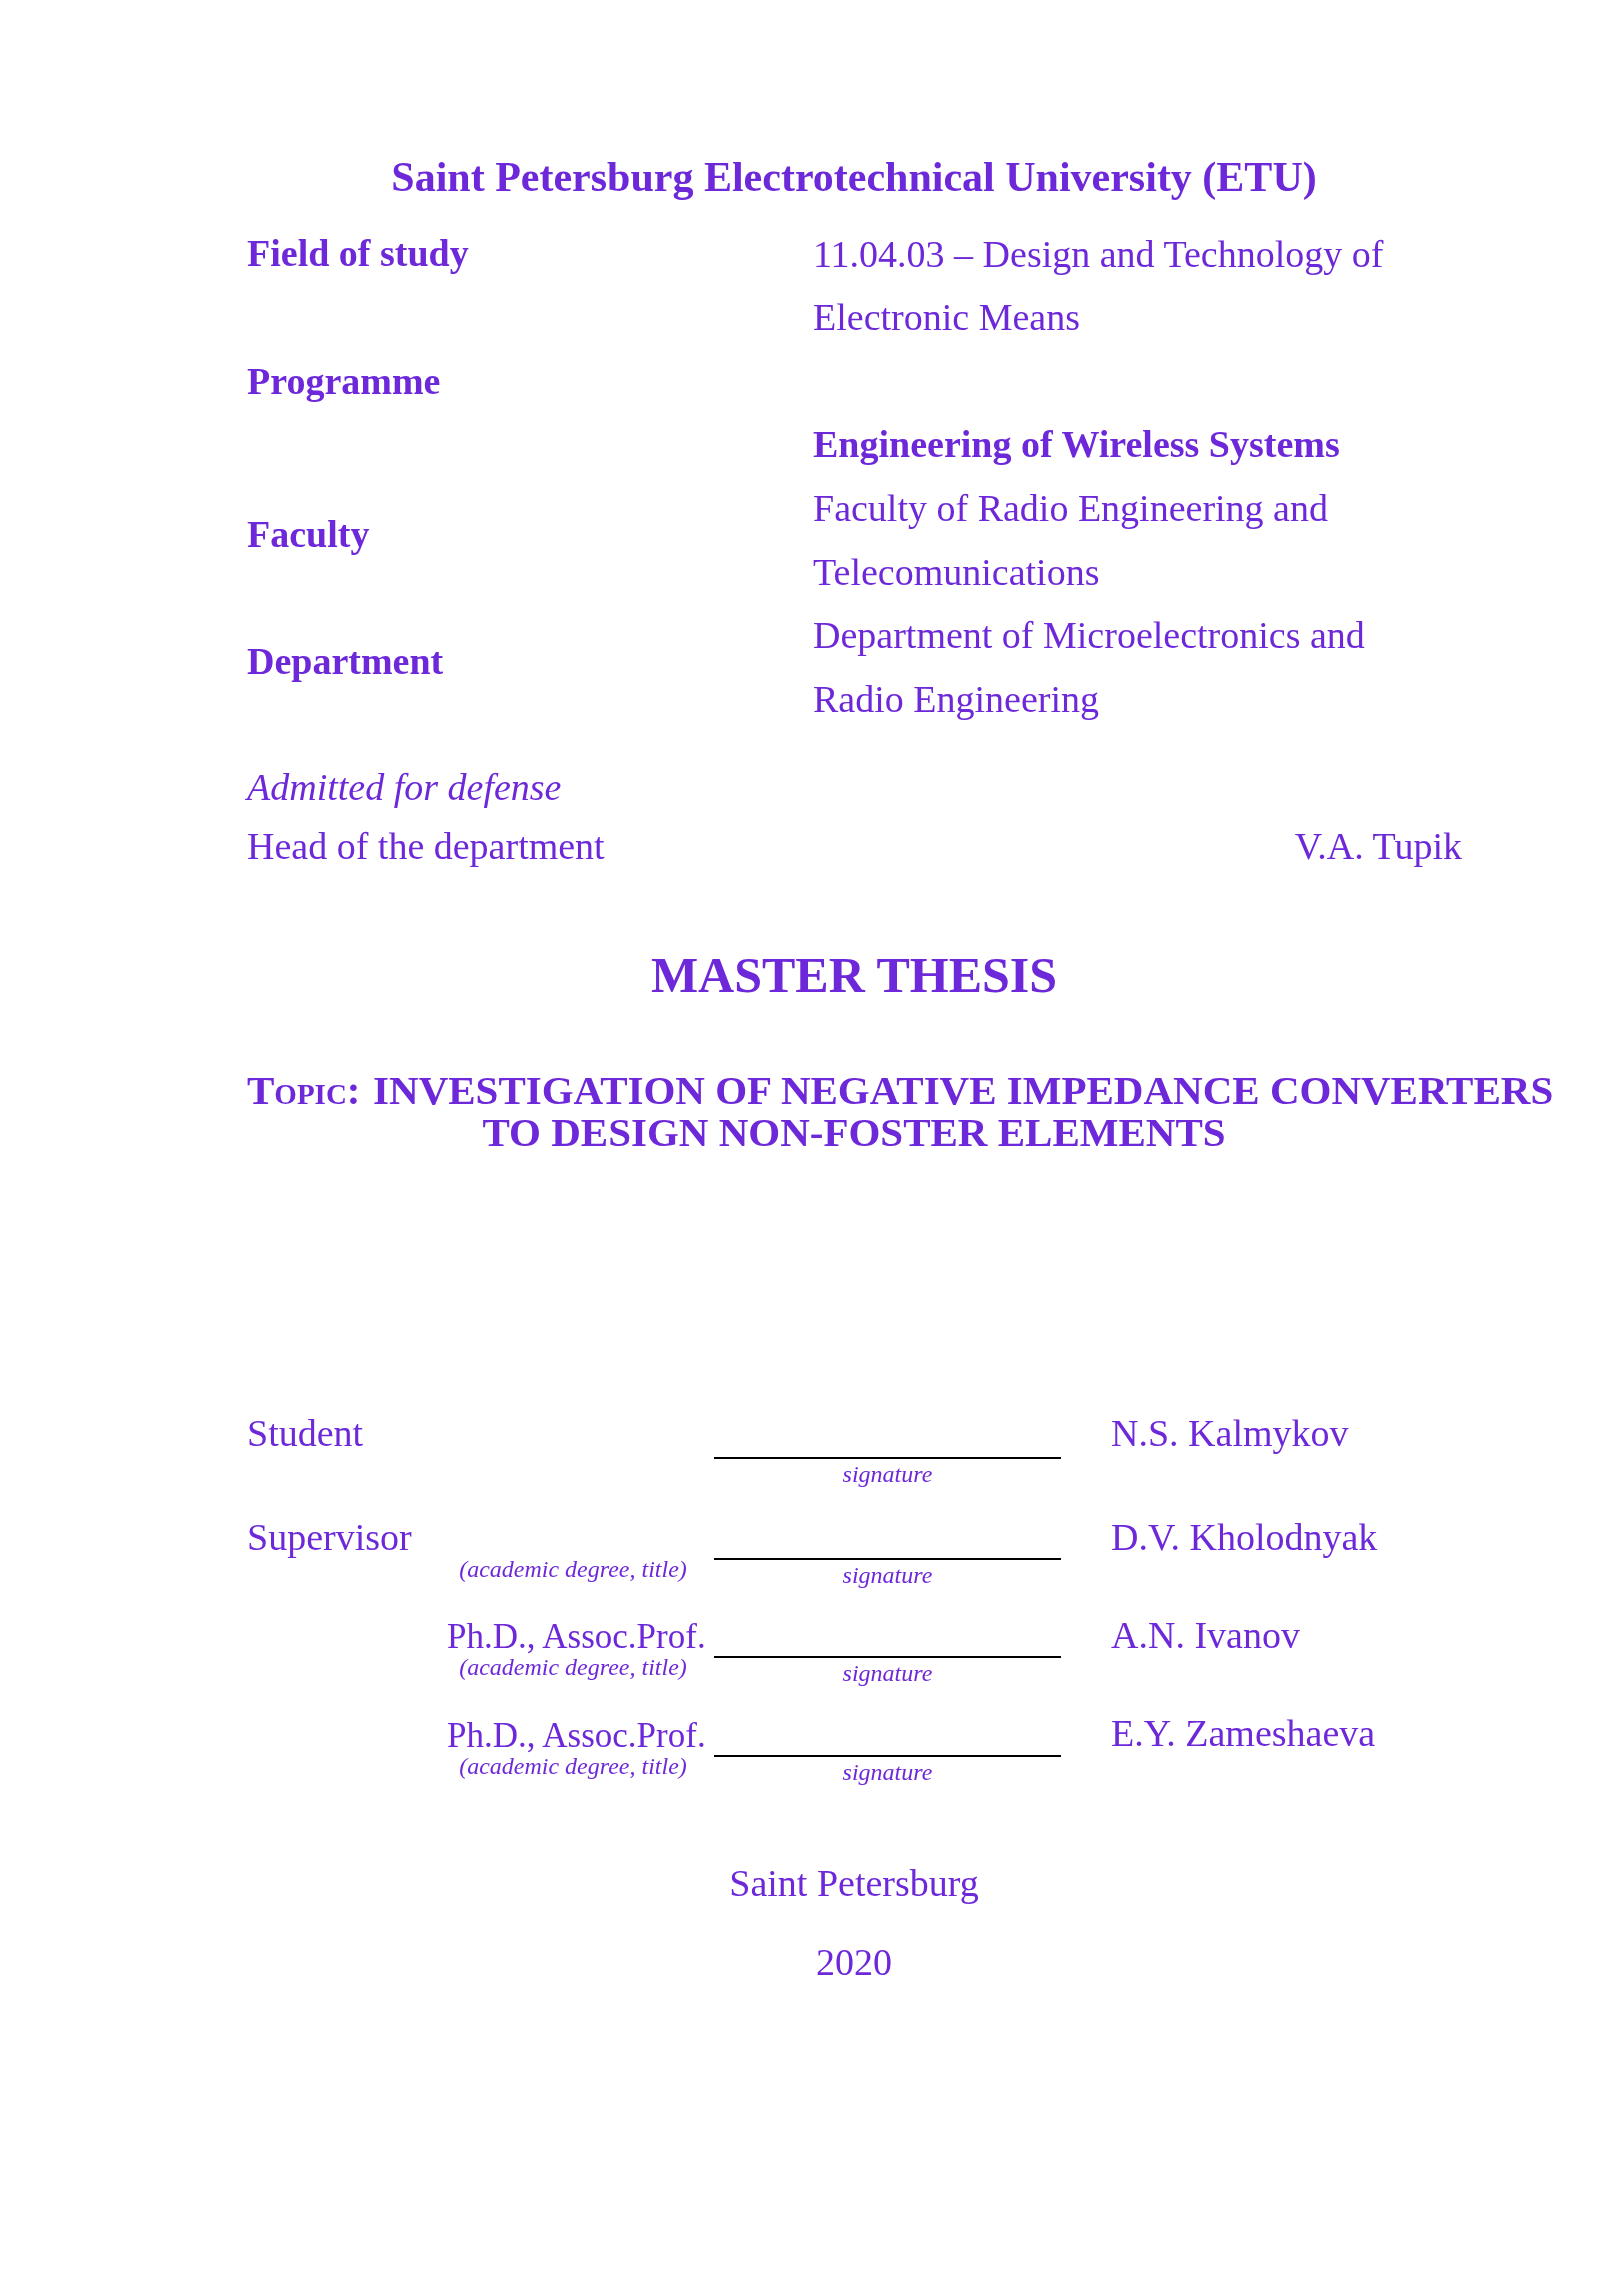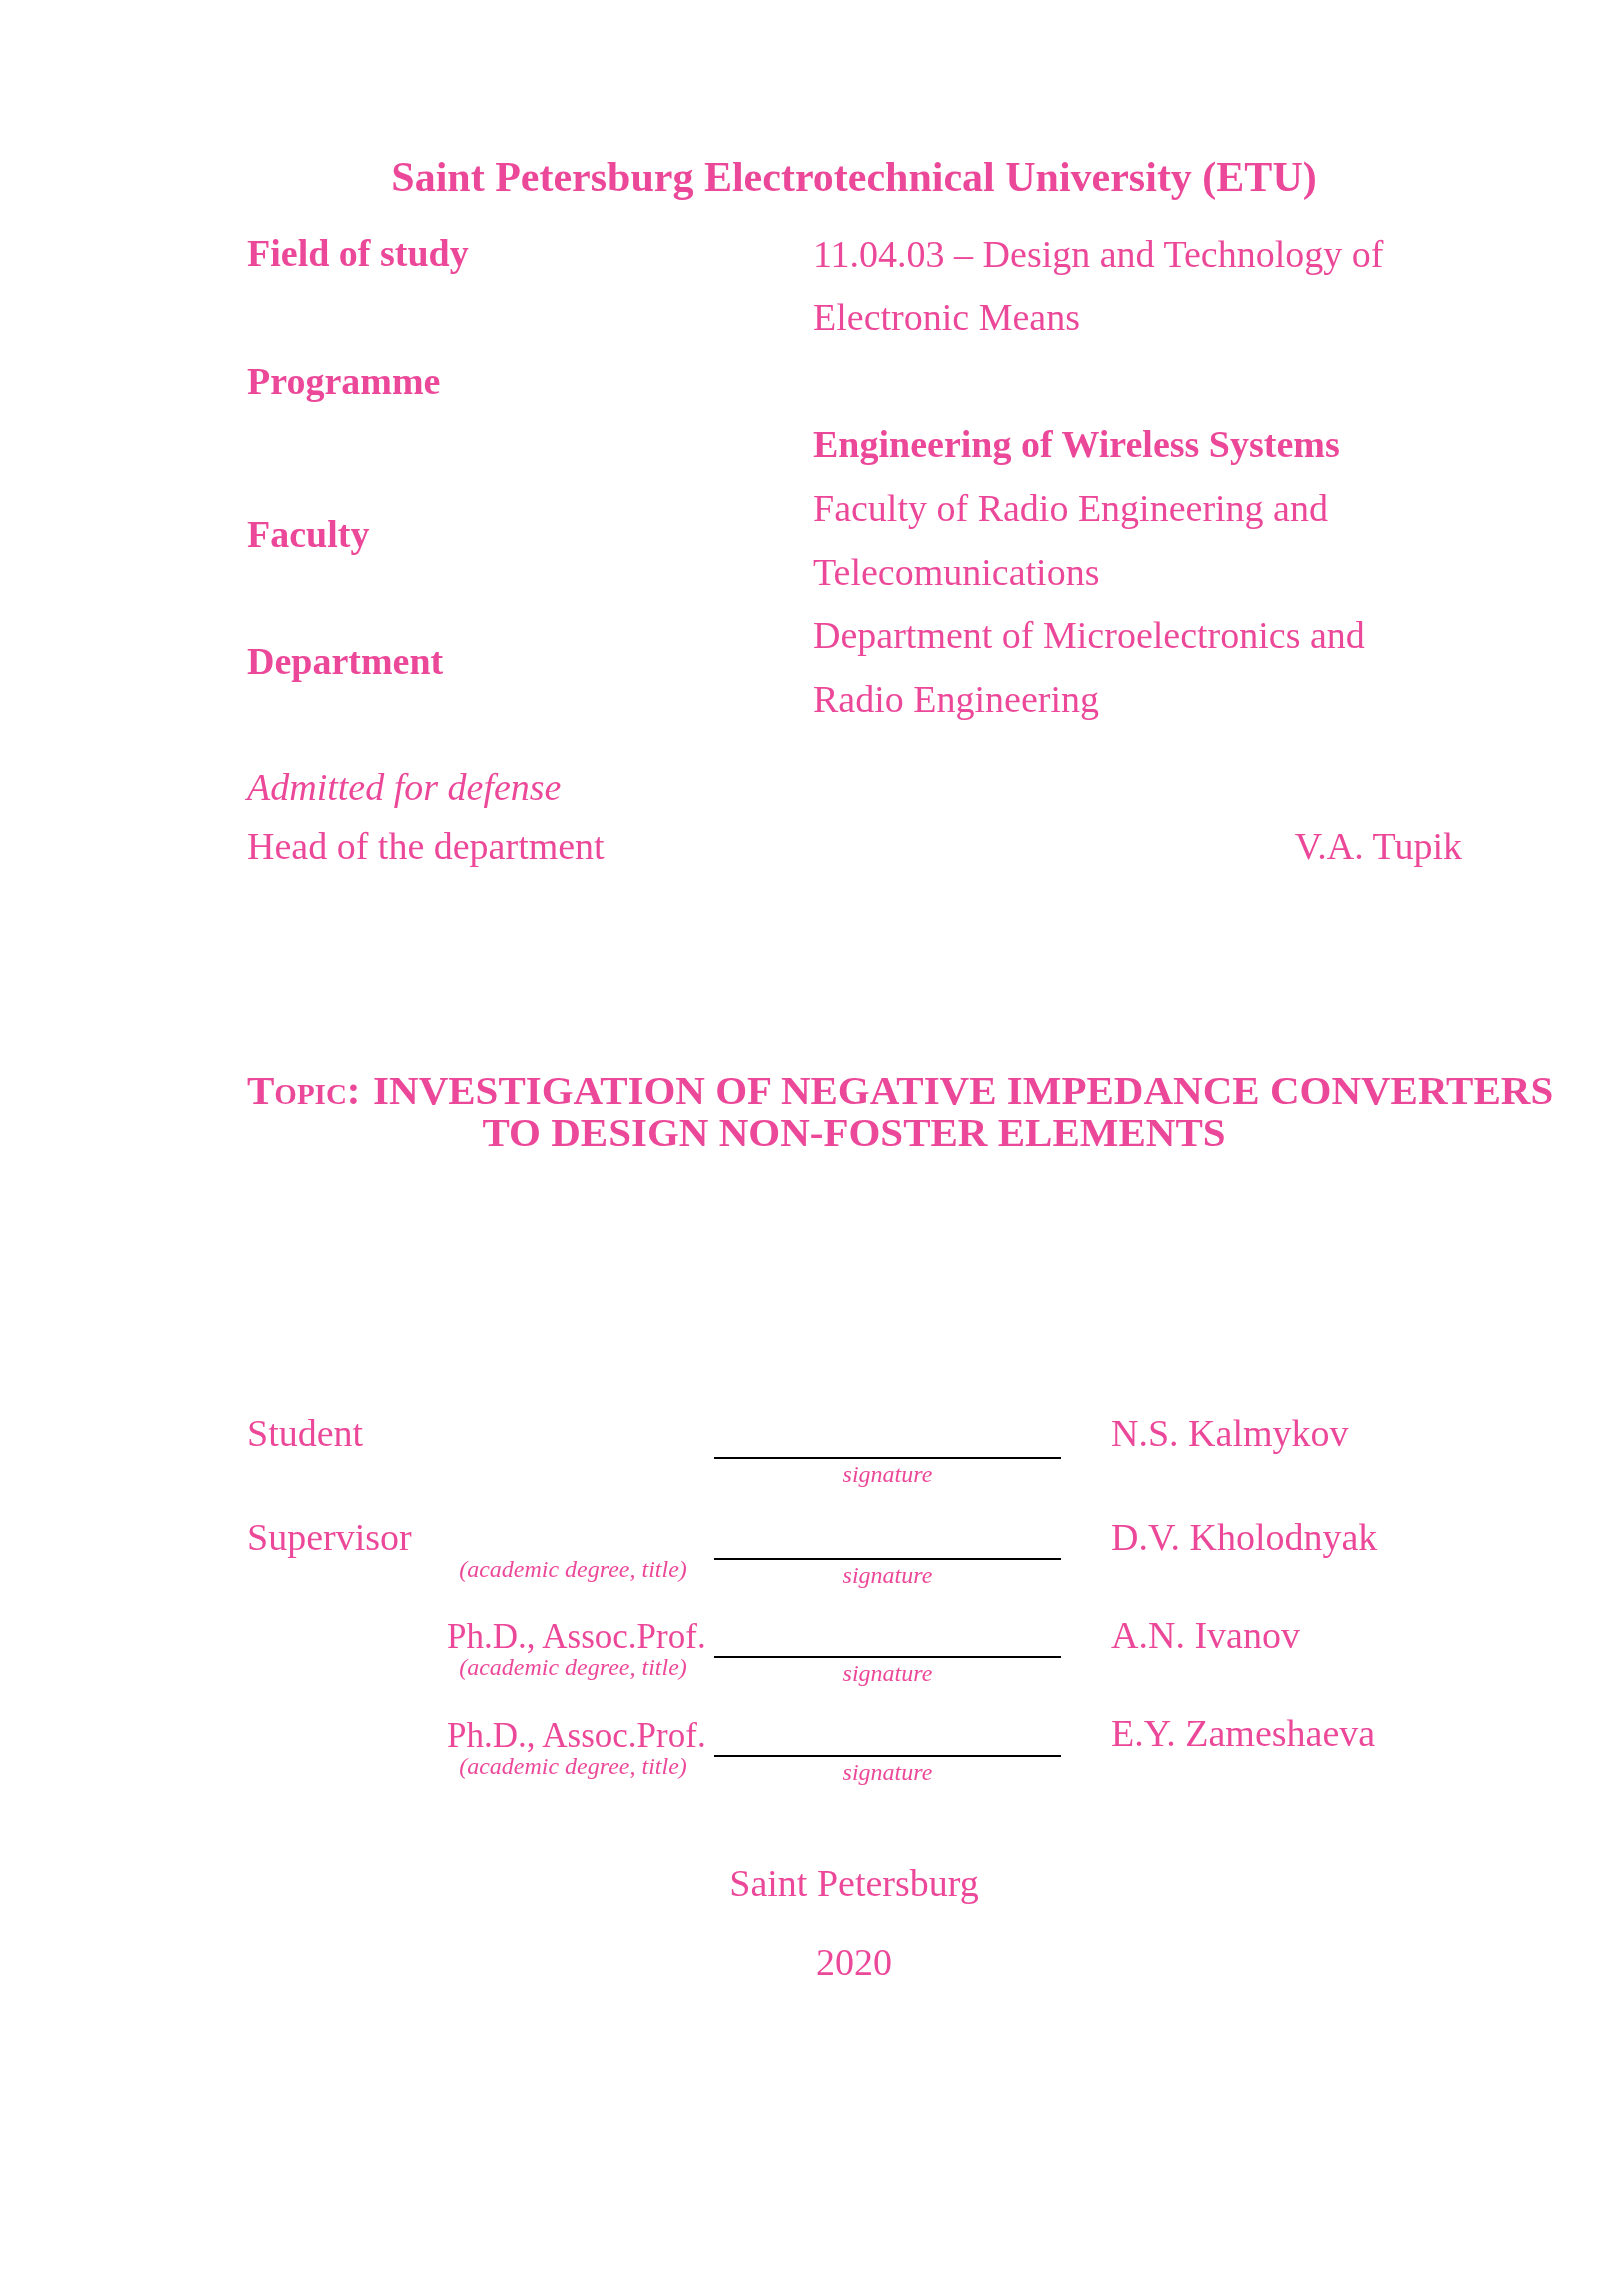--- a/index.html
+++ b/index.html
@@ -9,21 +9,21 @@
     height:2295px;
     background:#ffffff;
     color:#000000;
     font-family:"Liberation Serif","DejaVu Serif",serif;
     overflow:hidden;
   }
   .t{
     position:absolute;
     line-height:1;
     white-space:nowrap;
-    color:#ec4899;
+    color:#6d28d9;
   }
   .b{font-weight:bold;}
   .i{font-style:italic;}
   .body-size{font-size:38px;}
   .title-size{font-size:42px;}
   .degree-size{font-size:35px;}
   .caption-size{font-size:24px;}
   .center-col{
     left:247px;
     width:1214px;
@@ -79,20 +79,21 @@
   <div class="t body-size value-col" style="top:489px;">Faculty of Radio Engineering and</div>
   <div class="t b body-size value-col" style="top:425px;">Engineering of Wireless Systems</div>
   <div class="t body-size value-col" style="top:553px;">Telecomunications</div>
   <div class="t body-size value-col" style="top:616px;">Department of Microelectronics and</div>
   <div class="t body-size value-col" style="top:680px;">Radio Engineering</div>
 
   <div class="t i body-size label-col" style="top:768px;">Admitted for defense</div>
   <div class="t body-size label-col" style="top:827px;">Head of the department</div>
   <div class="t body-size tupik" style="top:827px;">V.A. Tupik</div>
 
+  <div class="t b thesis-heading center-col" style="top:950px;">MASTER THESIS</div>
 
   <div class="t b topic-size center-col" style="top:1070px;">
     <span class="smallcaps topic-gap">Topic:</span><span>INVESTIGATION OF NEGATIVE IMPEDANCE CONVERTERS</span>
   </div>
   <div class="t b topic-size center-col" style="top:1112px;">TO DESIGN NON-FOSTER ELEMENTS</div>
 
   <div class="t body-size label-col" style="top:1414px;">Student</div>
   <div class="sig-line" style="top:1457px;"></div>
   <div class="t i caption-size sig-caption" style="top:1462px;">signature</div>
   <div class="t body-size name-col" style="top:1414px;">N.S. Kalmykov</div>

